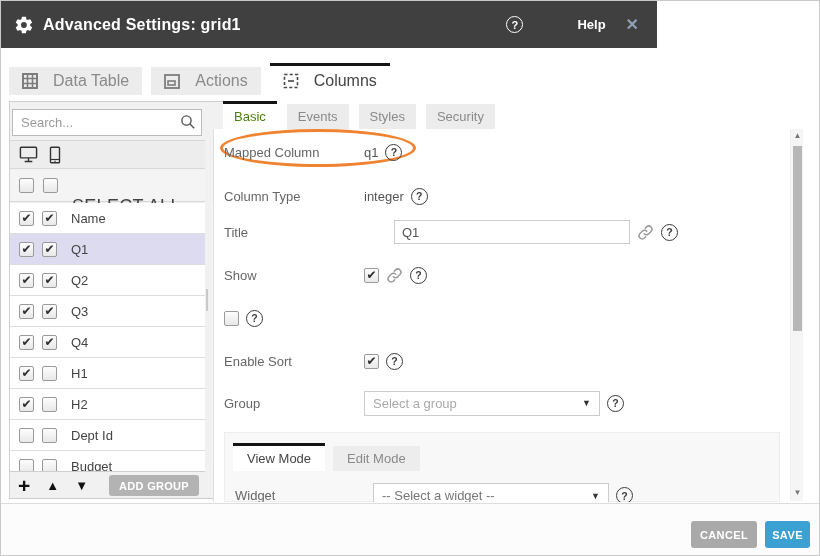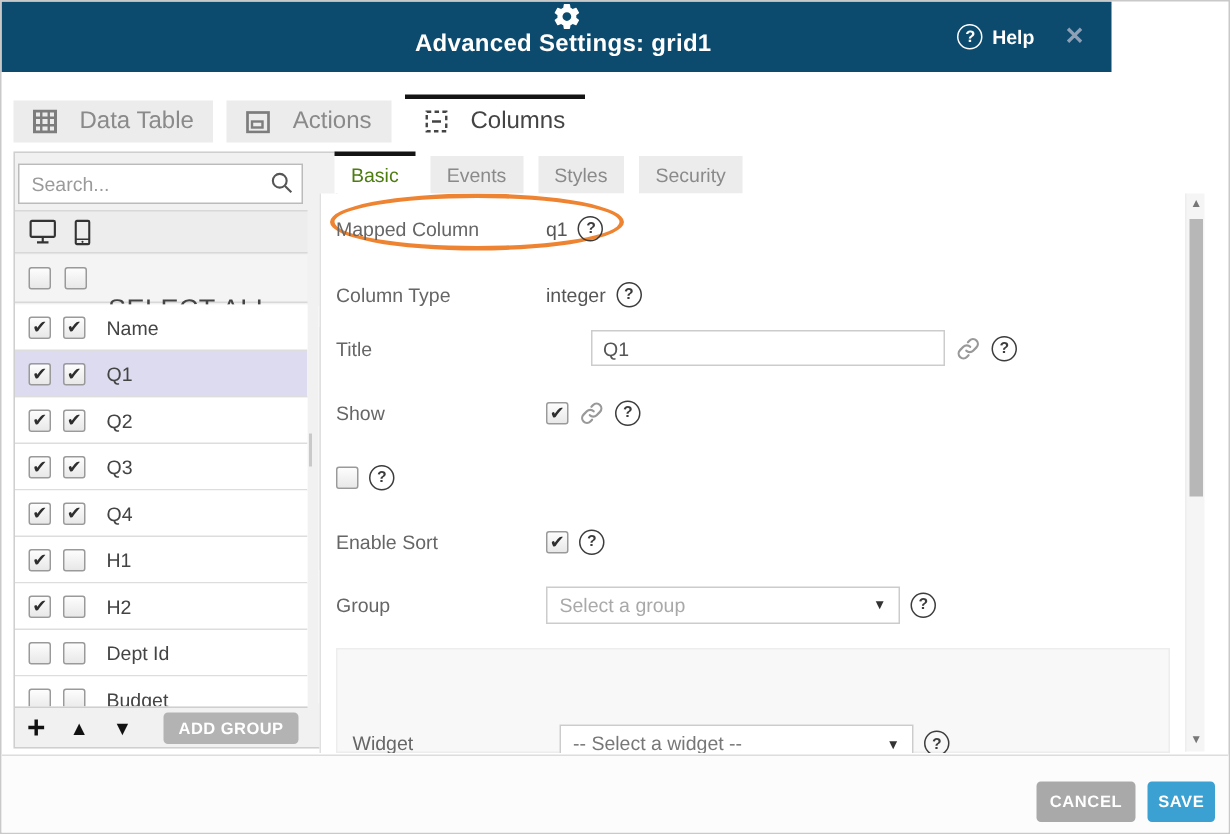--- a/index.html
+++ b/index.html
@@ -5,31 +5,31 @@
   * { margin:0; padding:0; box-sizing:border-box; }
   html,body { background:#e9e9e9; }
   body { font-family:"Liberation Sans", sans-serif; }
   #app {
     position:relative; width:820px; height:556px; background:#fff;
     border:1px solid #c9c9c9; overflow:hidden;
   }
 
   
   .header {
-    position:absolute; left:0; top:0; width:740px; height:47px;
-    background:#0c4a6e; display:flex; align-items:center;flex-direction:column;
+    position:absolute; left:0; top:0; width:656px; height:47px;
+    background:#404040; display:flex; align-items:center;
   }
   .gear { margin-left:13px; width:20px; height:20px; }
   .hdr-title { color:#fff; font-size:16px; font-weight:bold; margin-left:9px; letter-spacing:.2px; }
   .hdr-right { position:absolute; right:18px; top:0; height:47px; display:flex; align-items:center; gap:6px; }
   .help-circle {
     width:17px; height:17px; border:1.6px solid #fff; border-radius:50%;
     color:#fff; font-size:11px; font-weight:bold; display:flex; align-items:center; justify-content:center;
   }
-  .help-label { color:#fff; font-size:13px; font-weight:bold; }
+  .help-label { color:#fff; font-size:13px; font-weight:bold;margin-left:48px; }
   .close-x { color:#8fa0b6; font-size:16px; font-weight:bold; margin-left:14px; cursor:default; line-height:1; }
 
   
   .main-tabs { position:absolute; left:8px; top:62px; display:flex; gap:9px; align-items:flex-end; }
   .mtab {
     height:28px; display:flex; align-items:center; gap:15px; padding:0 13px;
     background:#ececec; color:#8a8a8a; font-size:16px; white-space:nowrap;
   }
   .mtab.active {
     height:32px; background:#fff; border-top:3px solid #141414; color:#444;
@@ -380,20 +380,24 @@
       <span class="fctrl">
         <span class="fake-select">
           <span class="sel-text">Select a group</span>
           <span class="sel-caret">▼</span>
         </span>
         <span class="qmark">?</span>
       </span>
     </div>
 
     <div class="mode-panel">
+      <div class="mode-tabs">
+        <div class="mode-tab active">View Mode</div>
+        <div class="mode-tab">Edit Mode</div>
+      </div>
       <div class="widget-row">
         <span class="flabel">Widget</span>
         <span class="fctrl">
           <span class="fake-select">
             <span class="sel-text">-- Select a widget --</span>
             <span class="sel-caret">▼</span>
           </span>
           <span class="qmark">?</span>
         </span>
       </div>

